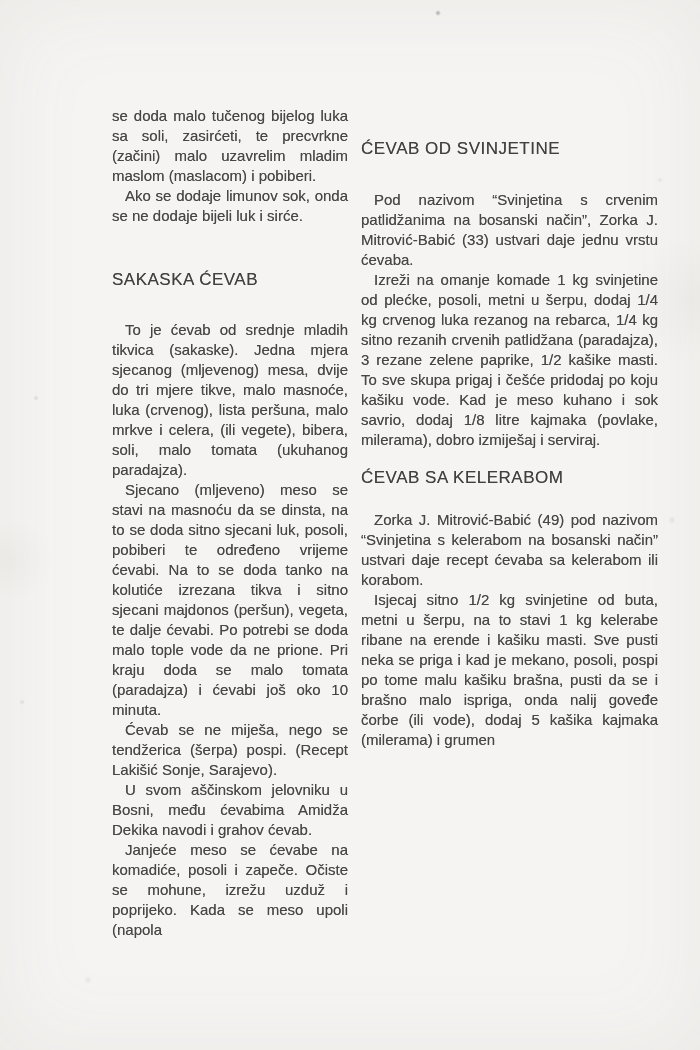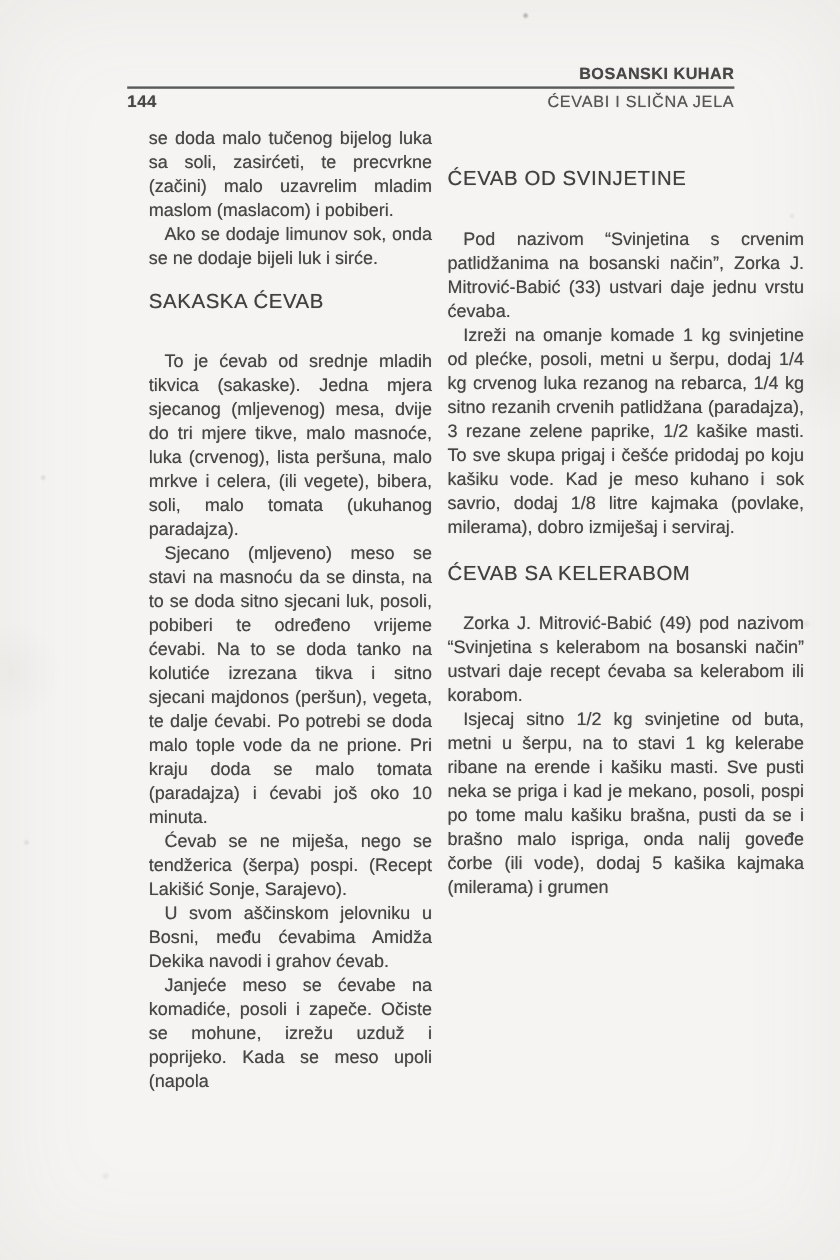--- a/index.html
+++ b/index.html
@@ -65,21 +65,21 @@
   }
   .chapter-title {
     font-size: 13.5px;
     letter-spacing: 0.6px;
     color: #565656;
   }
 
   
   .content {
     position: absolute;
-    left: 124px;
+    left: 112px;
     top: 106px;
     width: 546px;
     display: flex;
     gap: 13px;
   }
   .col { min-width: 0; }
   .col-left  { width: 236px; flex: none; }
   .col-right { flex: 1; }
 
   .col p {
@@ -93,38 +93,30 @@
   .col p.indent { text-indent: 13px; }
 
   .col h2 {
     font-size: 17px;
     line-height: 20px;
     font-weight: 400;
     letter-spacing: 0.5px;
     color: #404040;
     margin: 0;
   }
-  .h-sakaska    { margin: 16px 0 30px !important; }
+  .h-sakaska    { margin: 44px 0 30px !important; }
   .h-grahov     { margin: 22px 0 24px !important; }
   .h-svinjetina { margin: 33px 0 31px !important; }
   .h-keleraba   { margin: 18px 0 22px !important; }
 </style>
 </head>
 <body>
 
 <div class="page">
 
-  <header class="header scan-text">
-    <div class="book-title">BOSANSKI KUHAR</div>
-    <div class="header-rule"></div>
-    <div class="header-row">
-      <span class="page-number">144</span>
-      <span class="chapter-title">ĆEVABI I SLIČNA JELA</span>
-    </div>
-  </header>
 
   <main class="content scan-text">
 
     <section class="col col-left">
       <p>se doda malo tučenog bijelog luka sa soli, zasirćeti, te precvrkne (začini) malo uzavrelim mladim maslom (maslacom) i pobiberi.</p>
       <p class="indent">Ako se dodaje limunov sok, onda se ne dodaje bijeli luk i sirće.</p>
 
       <h2 class="h-sakaska">SAKASKA ĆEVAB</h2>
       <p class="indent">To je ćevab od srednje mladih tikvica (sakaske). Jedna mjera sjecanog (mljevenog) mesa, dvije do tri mjere tikve, malo masnoće, luka (crvenog), lista peršuna, malo mrkve i celera, (ili vegete), bibera, soli, malo tomata (ukuhanog paradajza).</p>
       <p class="indent">Sjecano (mljeveno) meso se stavi na masnoću da se dinsta, na to se doda sitno sjecani luk, posoli, pobiberi te određeno vrijeme ćevabi. Na to se doda tanko na kolutiće izrezana tikva i sitno sjecani majdonos (peršun), vegeta, te dalje ćevabi. Po potrebi se doda malo tople vode da ne prione. Pri kraju doda se malo tomata (paradajza) i ćevabi još oko 10 minuta.</p>

